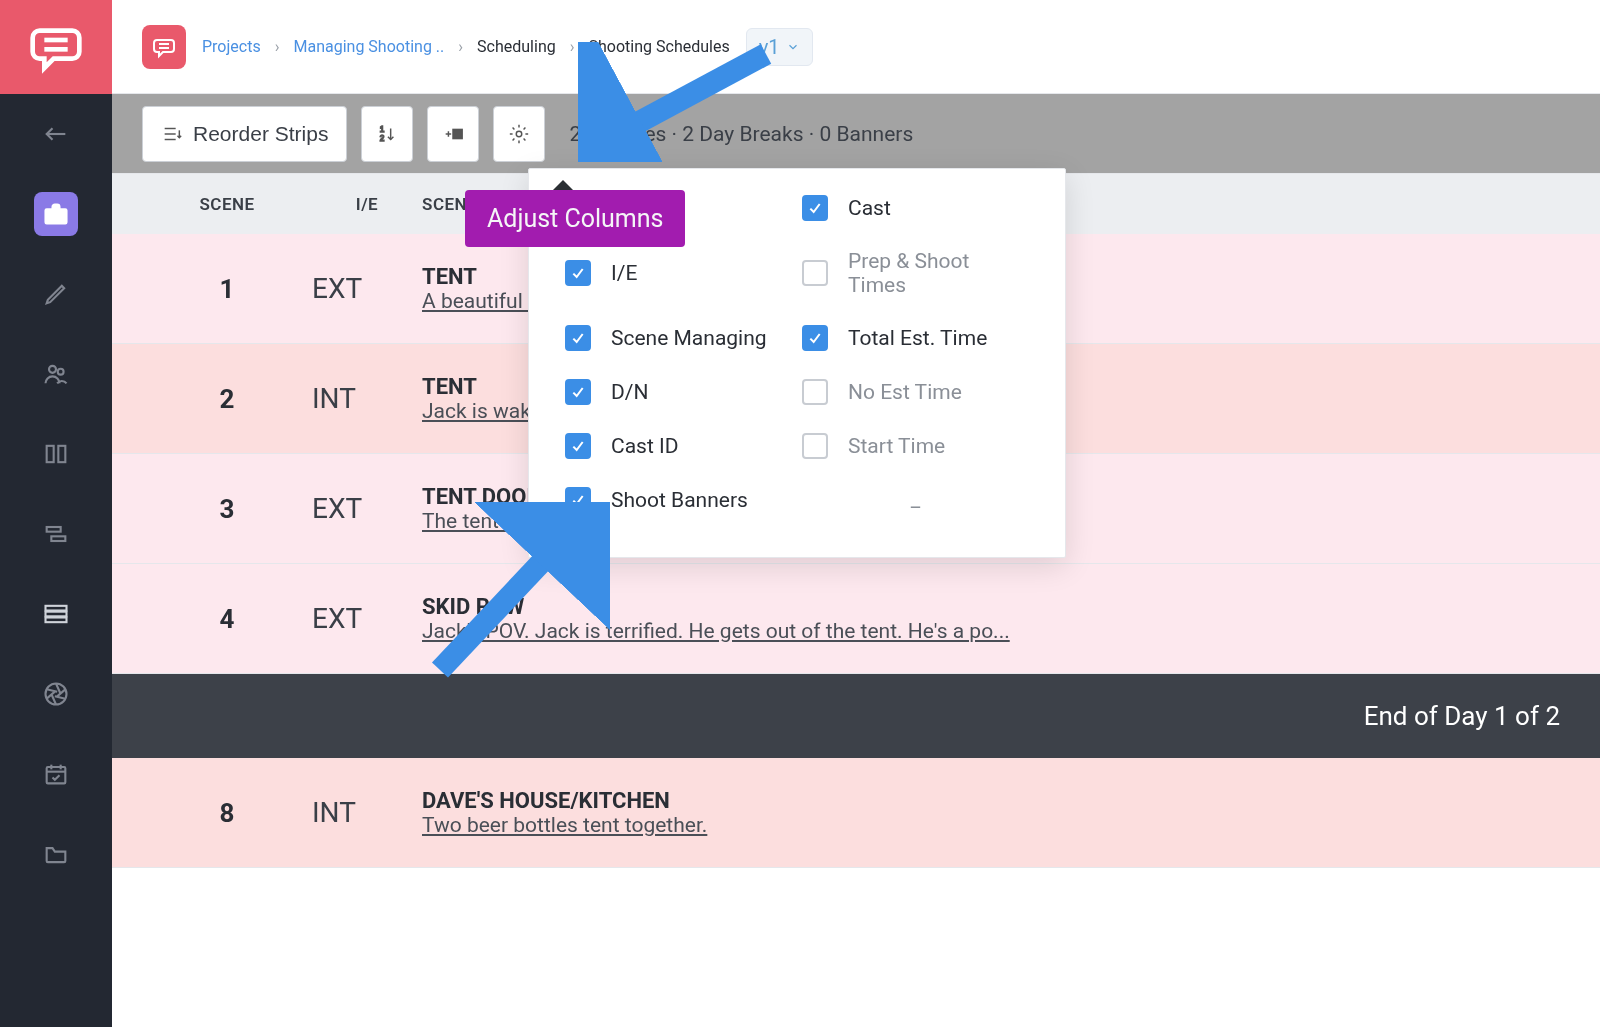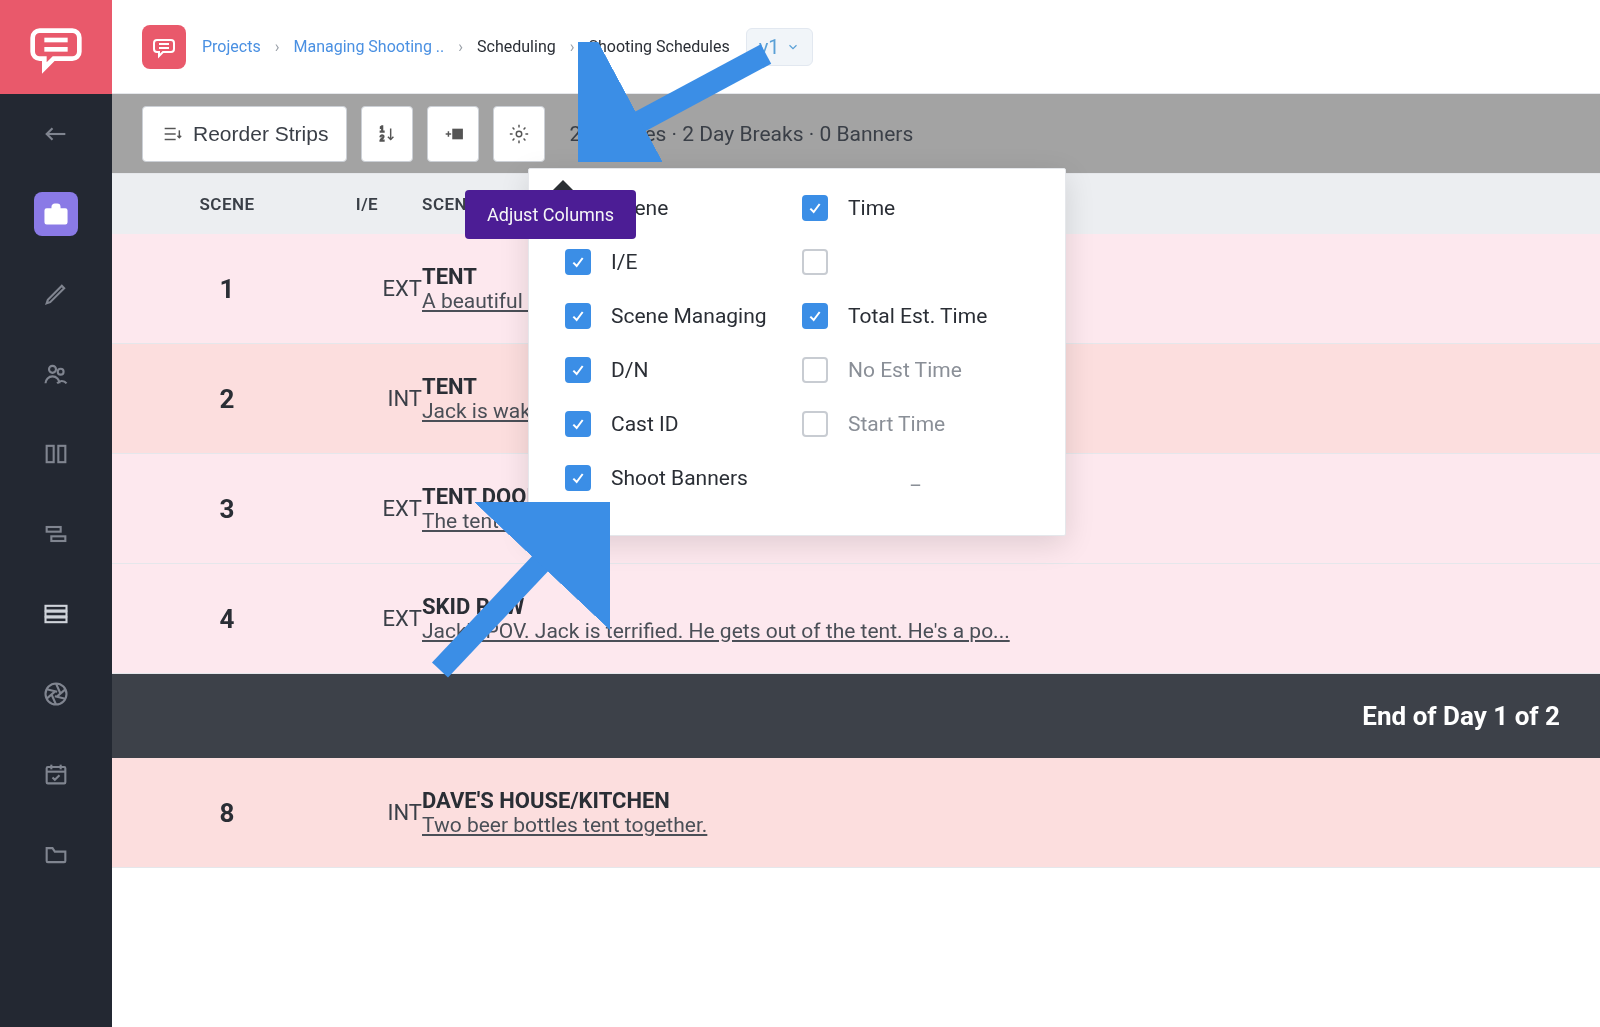--- a/index.html
+++ b/index.html
@@ -32,38 +32,38 @@
 
 .table-head { height: 60px; background: #eceef1; display: flex; align-items: center; padding: 0 30px; font-size: 17px; font-weight: 600; letter-spacing: .5px; color: #3a3f47; }
 .col-scene { width: 170px; text-align: center; }
 .col-ie { width: 110px; text-align: center; }
 .col-setting { flex: 1; }
 
 .strip { height: 110px; border-bottom: 1px solid #e5e7eb; display: flex; align-items: center; padding: 0 30px; }
 .strip.pink { background: #fde8ee; }
 .strip.red { background: #fcdede; }
 .strip .num { width: 170px; text-align: center; font-size: 26px; font-weight: 700; color: #2a2e35; }
-.strip .ie { width: 110px; text-align: right; font-size: 22px; color: #3a3f47; }
+.strip .ie { width: 110px; text-align: left; font-size: 28px; color: #3a3f47; }
 .strip .setting { flex: 1; }
 .strip .title { font-size: 22px; font-weight: 700; color: #2a2e35; }
 .strip .desc { font-size: 21px; color: #4a4f57; text-decoration: underline; }
 
-.daybreak { height: 84px; background: #3d4149; color: #fff; display: flex; align-items: center; justify-content: flex-end; padding: 0 40px; font-size: 26px; font-weight: 700; }
+.daybreak { height: 84px; background: #3d4149; color: #fff; display: flex; align-items: center; justify-content: flex-end; padding: 0 40px; font-size: 26px; font-weight: 400; }
 
 
 .dropdown { position: absolute; left: 528px; top: 168px; width: 538px; background: #fff; box-shadow: 0 8px 30px rgba(0,0,0,.12); border: 1px solid #e5e7eb; border-radius: 2px; padding: 26px 36px 44px 36px; display: grid; grid-template-columns: 1fr 1fr; row-gap: 28px; column-gap: 10px; z-index: 50; }
 .dd-row { display: flex; align-items: center; gap: 20px; }
 .cb { width: 26px; height: 26px; border: 2px solid #c8ccd2; border-radius: 4px; display: flex; align-items: center; justify-content: center; flex-shrink: 0; }
 .cb.checked { background: #3b8ee6; border-color: #3b8ee6; }
 .cb.checked svg { width: 16px; height: 16px; stroke: #fff; stroke-width: 3; fill: none; }
 .dd-row .lbl { font-size: 21px; color: #2a2e35; }
 .dd-row.muted .lbl { color: #8a8f97; }
 .dd-dash { grid-column: 2; text-align: center; color: #8a8f97; font-size: 21px; }
 
-.tooltip { position: absolute; left: 465px; top: 190px; background: #4c1d95; color: #f5f6f7; font-size: 18px; padding: 14px 22px; border-radius: 4px; z-index: 60; }
+.tooltip { position: absolute; left: 465px; top: 190px; background: #a21caf; color: #f5f6f7; font-size: 25px; padding: 14px 22px; border-radius: 4px; z-index: 60; }
 .tooltip::before { content: ''; position: absolute; top: -10px; left: 88px; border: 10px solid transparent; border-bottom-color: #2b2f33; border-top: none; }
 
 
 .arrow { position: absolute; z-index: 70; }
 .arrow svg { display: block; }
 .arrow1 { left: 578px; top: 42px; }
 .arrow2 { left: 410px; top: 502px; }
 </style>
 </head>
 <body>
@@ -266,32 +266,33 @@
         </svg>
       </div>
       <span class="lbl">Scene</span>
     </div>
   <div class="dd-row">
       <div class="cb checked">
         <svg viewBox="0 0 24 24">
           <polyline points="5 13 10 18 19 6"></polyline>
         </svg>
       </div>
-      <span class="lbl">Time</span>
+      <span class="lbl">Cast</span>
     </div>
   <div class="dd-row">
       <div class="cb checked">
         <svg viewBox="0 0 24 24">
           <polyline points="5 13 10 18 19 6"></polyline>
         </svg>
       </div>
       <span class="lbl">I/E</span>
     </div>
   <div class="dd-row muted">
       <div class="cb"></div>
+      <span class="lbl">Prep &amp; Shoot Times</span>
     </div>
   <div class="dd-row">
       <div class="cb checked">
         <svg viewBox="0 0 24 24">
           <polyline points="5 13 10 18 19 6"></polyline>
         </svg>
       </div>
       <span class="lbl">Scene Managing</span>
     </div>
   <div class="dd-row">

